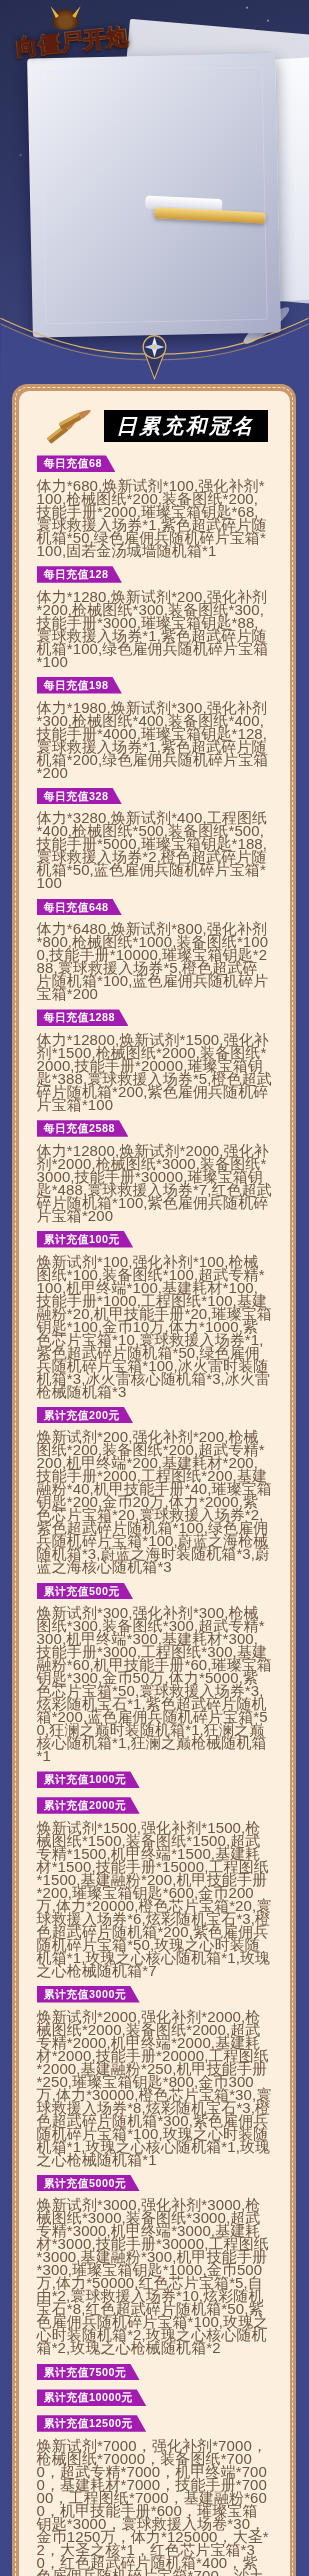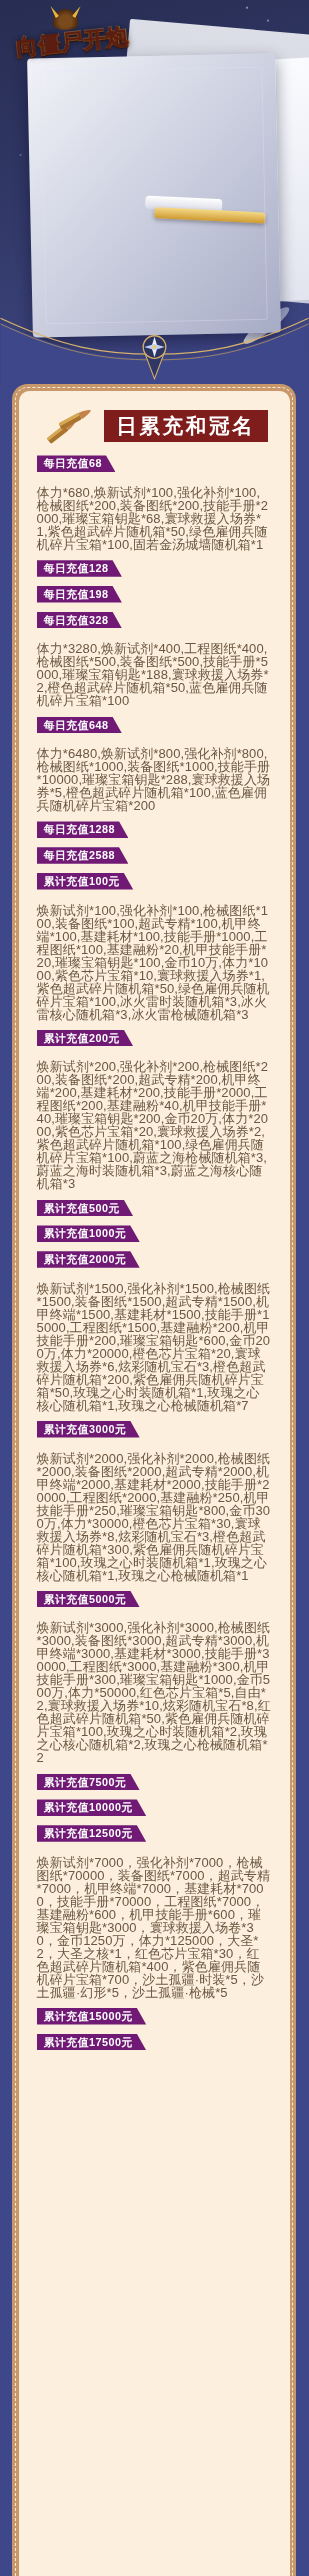--- a/index.html
+++ b/index.html
@@ -56,27 +56,27 @@
   .logo-burst::after{right:3.1px;transform:rotate(32deg);}
   .hero-swoosh{position:absolute;left:0;bottom:0;z-index:5;display:block;}
   
   .card{position:relative;margin:0 12.4px;width:284px;background:#c8986a;border-radius:15.5px;box-sizing:border-box;}
   .card::before{content:"";position:absolute;inset:3.1px;border:1.5px dashed #f6ead6;border-radius:12.4px;pointer-events:none;z-index:2;}
   .card-inner{position:absolute;inset:6.7px;background:#fcefdd;border-radius:10.3px;overflow:hidden;z-index:1;}
   .card1{height:2975px;}
   .card1 .card-inner{padding:12.4px 17.5px;box-sizing:border-box;}
   .banner-row{display:flex;align-items:center;gap:5.2px;margin:3.1px 0 5.2px 0;}
   .bullets{flex:0 0 auto;}
-  .main-banner{background:#7f1d1d;color:#ffffff;font-size:20.6px;font-weight:bold;letter-spacing:2.6px;
-    padding:3.1px 12.4px;line-height:1.25;}
+  .main-banner{background:#000000;color:#ffffff;font-size:20.6px;font-weight:bold;letter-spacing:2.6px;
+    padding:3.1px 12.4px;line-height:1.25;font-style:italic;}
   .sec{margin-top:9.3px;}
-  .sec-label{display:inline-block;background:#701a75;color:#fff;font-size:10.8px;font-weight:bold;
+  .sec-label{display:inline-block;background:#a21caf;color:#fff;font-size:10.8px;font-weight:bold;
     line-height:16.5px;padding:0 13.4px 0 7.2px;letter-spacing:0.5px;
     clip-path:polygon(0 0,calc(100% - 9.3px) 0,100% 100%,0 100%);}
-  .sec-rewards{margin-top:14px;font-size:13px;line-height:13px;color:#6b5741;font-weight:500;
+  .sec-rewards{margin-top:7px;font-size:15px;line-height:13px;color:#6b5741;font-weight:500;
     word-break:break-all;letter-spacing:0.1px;}
 </style>
 </head>
 <body>
 
 <div class="hero">
   <div class="hero-stars"></div>
   <div class="paper1"></div>
   <div class="paper2"></div>
   <div class="photo-frame">
@@ -120,57 +120,62 @@
       <div class="main-banner">日累充和冠名</div>
     </div>
     <div id="sections">
   <div class="sec">
     <div class="sec-label">每日充值68</div>
     <div class="sec-rewards">体力*680,焕新试剂*100,强化补剂*100,枪械图纸*200,装备图纸*200,技能手册*2000,璀璨宝箱钥匙*68,寰球救援入场券*1,紫色超武碎片随机箱*50,绿色雇佣兵随机碎片宝箱*100,固若金汤城墙随机箱*1</div>
   </div>
 
   <div class="sec">
     <div class="sec-label">每日充值128</div>
+    <div class="sec-rewards">体力*1280,焕新试剂*200,强化补剂*200,枪械图纸*300,装备图纸*300,技能手册*3000,璀璨宝箱钥匙*88,寰球救援入场券*1,紫色超武碎片随机箱*100,绿色雇佣兵随机碎片宝箱*100</div>
   </div>
 
   <div class="sec">
     <div class="sec-label">每日充值198</div>
+    <div class="sec-rewards">体力*1980,焕新试剂*300,强化补剂*300,枪械图纸*400,装备图纸*400,技能手册*4000,璀璨宝箱钥匙*128,寰球救援入场券*1,紫色超武碎片随机箱*200,绿色雇佣兵随机碎片宝箱*200</div>
   </div>
 
   <div class="sec">
     <div class="sec-label">每日充值328</div>
     <div class="sec-rewards">体力*3280,焕新试剂*400,工程图纸*400,枪械图纸*500,装备图纸*500,技能手册*5000,璀璨宝箱钥匙*188,寰球救援入场券*2,橙色超武碎片随机箱*50,蓝色雇佣兵随机碎片宝箱*100</div>
   </div>
 
   <div class="sec">
     <div class="sec-label">每日充值648</div>
     <div class="sec-rewards">体力*6480,焕新试剂*800,强化补剂*800,枪械图纸*1000,装备图纸*1000,技能手册*10000,璀璨宝箱钥匙*288,寰球救援入场券*5,橙色超武碎片随机箱*100,蓝色雇佣兵随机碎片宝箱*200</div>
   </div>
 
   <div class="sec">
     <div class="sec-label">每日充值1288</div>
+    <div class="sec-rewards">体力*12800,焕新试剂*1500,强化补剂*1500,枪械图纸*2000,装备图纸*2000,技能手册*20000,璀璨宝箱钥匙*388,寰球救援入场券*5,橙色超武碎片随机箱*200,紫色雇佣兵随机碎片宝箱*100</div>
   </div>
 
   <div class="sec">
     <div class="sec-label">每日充值2588</div>
+    <div class="sec-rewards">体力*12800,焕新试剂*2000,强化补剂*2000,枪械图纸*3000,装备图纸*3000,技能手册*30000,璀璨宝箱钥匙*488,寰球救援入场券*7,红色超武碎片随机箱*100,紫色雇佣兵随机碎片宝箱*200</div>
   </div>
 
 
   <div class="sec">
     <div class="sec-label">累计充值100元</div>
     <div class="sec-rewards">焕新试剂*100,强化补剂*100,枪械图纸*100,装备图纸*100,超武专精*100,机甲终端*100,基建耗材*100,技能手册*1000,工程图纸*100,基建融粉*20,机甲技能手册*20,璀璨宝箱钥匙*100,金币10万,体力*1000,紫色芯片宝箱*10,寰球救援入场券*1,紫色超武碎片随机箱*50,绿色雇佣兵随机碎片宝箱*100,冰火雷时装随机箱*3,冰火雷核心随机箱*3,冰火雷枪械随机箱*3</div>
   </div>
 
   <div class="sec">
     <div class="sec-label">累计充值200元</div>
     <div class="sec-rewards">焕新试剂*200,强化补剂*200,枪械图纸*200,装备图纸*200,超武专精*200,机甲终端*200,基建耗材*200,技能手册*2000,工程图纸*200,基建融粉*40,机甲技能手册*40,璀璨宝箱钥匙*200,金币20万,体力*2000,紫色芯片宝箱*20,寰球救援入场券*2,紫色超武碎片随机箱*100,绿色雇佣兵随机碎片宝箱*100,蔚蓝之海枪械随机箱*3,蔚蓝之海时装随机箱*3,蔚蓝之海核心随机箱*3</div>
   </div>
 
   <div class="sec">
     <div class="sec-label">累计充值500元</div>
+    <div class="sec-rewards">焕新试剂*300,强化补剂*300,枪械图纸*300,装备图纸*300,超武专精*300,机甲终端*300,基建耗材*300,技能手册*3000,工程图纸*300,基建融粉*60,机甲技能手册*60,璀璨宝箱钥匙*300,金币50万,体力*5000,紫色芯片宝箱*50,寰球救援入场券*3,炫彩随机宝石*1,紫色超武碎片随机箱*200,蓝色雇佣兵随机碎片宝箱*50,狂澜之巅时装随机箱*1,狂澜之巅核心随机箱*1,狂澜之巅枪械随机箱*1</div>
   </div>
 
   <div class="sec">
     <div class="sec-label">累计充值1000元</div>
   </div>
 
   <div class="sec">
     <div class="sec-label">累计充值2000元</div>
     <div class="sec-rewards">焕新试剂*1500,强化补剂*1500,枪械图纸*1500,装备图纸*1500,超武专精*1500,机甲终端*1500,基建耗材*1500,技能手册*15000,工程图纸*1500,基建融粉*200,机甲技能手册*200,璀璨宝箱钥匙*600,金币200万,体力*20000,橙色芯片宝箱*20,寰球救援入场券*6,炫彩随机宝石*3,橙色超武碎片随机箱*200,紫色雇佣兵随机碎片宝箱*50,玫瑰之心时装随机箱*1,玫瑰之心核心随机箱*1,玫瑰之心枪械随机箱*7</div>
   </div>

